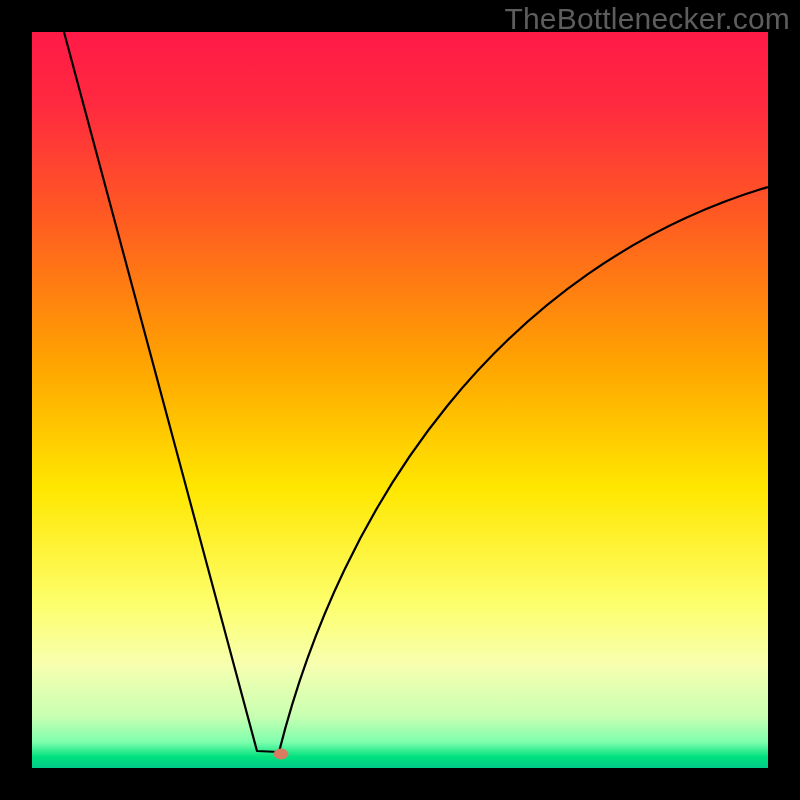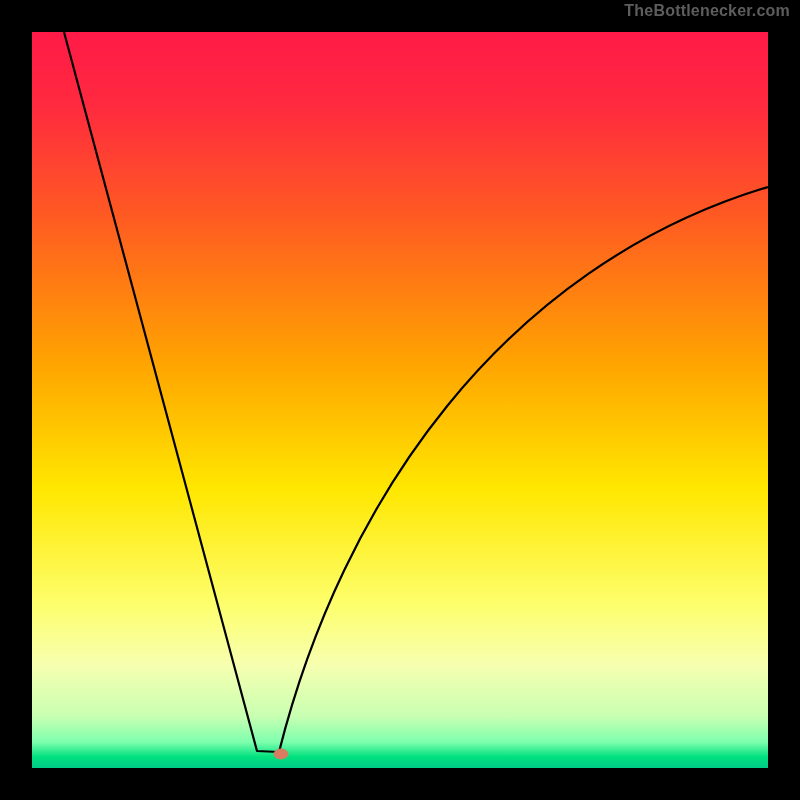--- a/index.html
+++ b/index.html
@@ -14,22 +14,22 @@
   .frame {
     position: absolute;
     inset: 0;
     background: #000;
   }
   .watermark {
     position: absolute;
     top: 2px;
     right: 10px;
     color: #5d5d5d;
-    font-size: 16px;
-    font-weight: 700;
+    font-size: 30px;
+    font-weight: 400;
     letter-spacing: 0.2px;
     z-index: 5;
   }
   svg {
     position: absolute;
     left: 32px;
     top: 32px;
     width: 736px;
     height: 736px;
     display: block;

